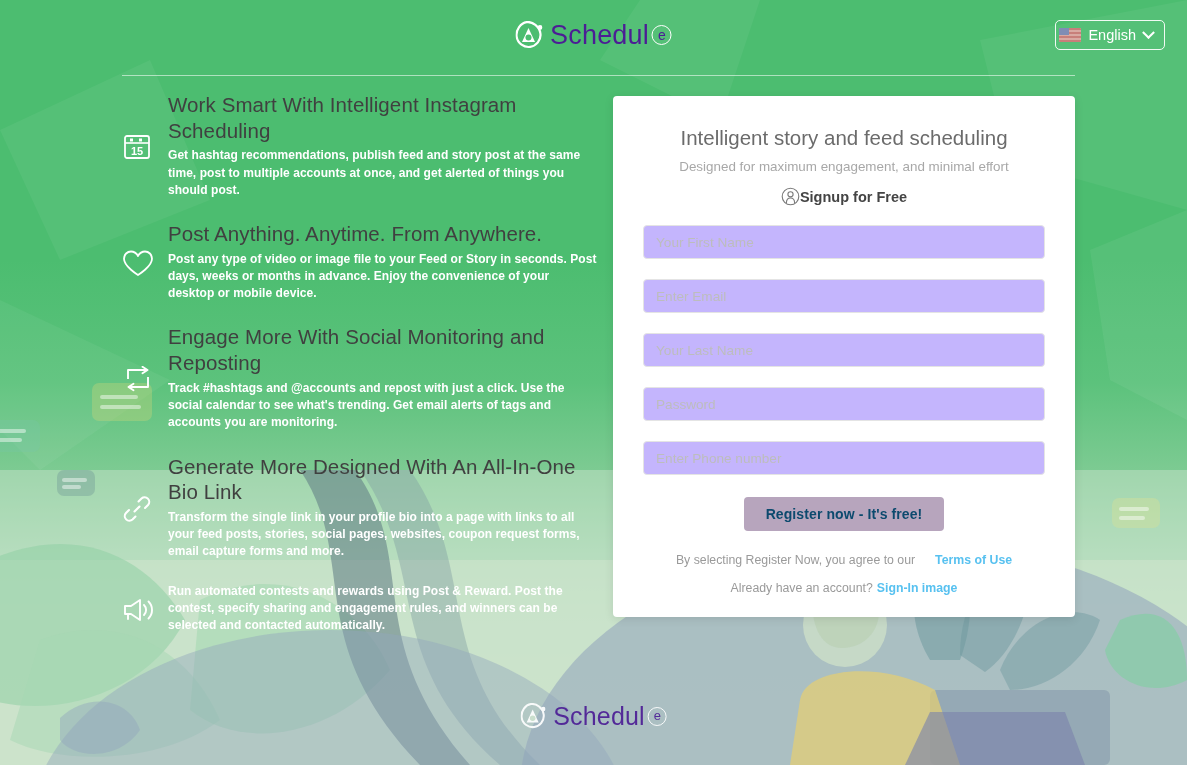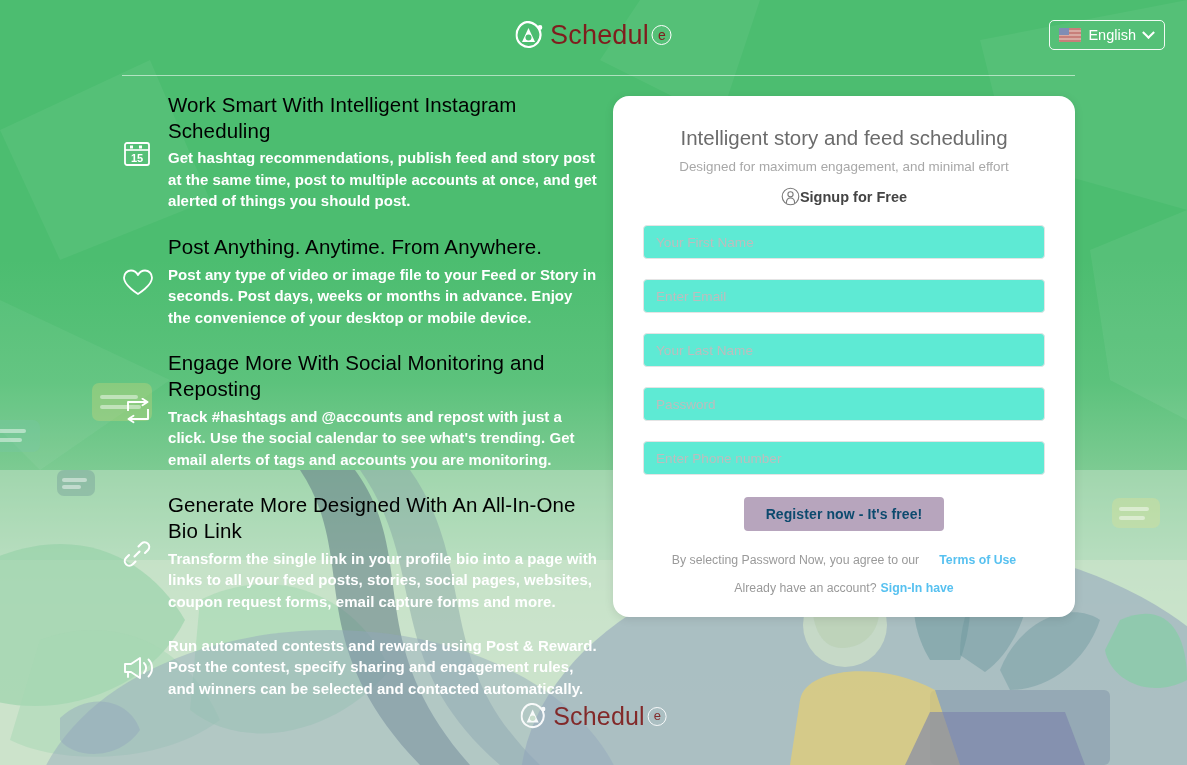--- a/index.html
+++ b/index.html
@@ -58,21 +58,21 @@
     left: 50%;
     top: 21px;
     transform: translateX(-50%);
     display: flex;
     align-items: center;
     gap: 8px;
     user-select: none;
   }
   .logo-mark { display:block; }
   .logo-text {
-    color: #7f1d1d;
+    color: #4c1d95;
     font-size: 27px;
     letter-spacing: .2px;
     font-weight: 400;
     line-height: 1;
     white-space: nowrap;
     display:flex;
     align-items:center;
     gap: 1px;
   }
   .logo-e {
@@ -88,21 +88,21 @@
     padding-bottom: 1px;
   }
 
   .lang-btn {
     position: absolute;
     right: 22px;
     top: 20px;
     display: flex;
     align-items: center;
     gap: 7px;
-    padding: 6px 11px 6px 9px;
+    padding: 6px 11px 6px 3px;
     border: 1.5px solid rgba(255,255,255,.92);
     border-radius: 5px;
     color: #fff;
     font-size: 14.5px;
     cursor: pointer;
     background: transparent;
   }
   .flag { width: 22px; height: 14px; display:block; border-radius:1px; }
   .chev {
     width: 9px; height: 9px;
@@ -136,44 +136,44 @@
   }
   .feat-icon {
     width: 46px;
     flex: 0 0 46px;
     padding-top: 3px;
     color: #fff;
   }
   .feat-icon svg { display: block; }
   .feat-body { flex: 1 1 auto; padding-right: 4px; }
   .feat-title {
-    color: #000000;
+    color: #404040;
     font-size: 20.5px;
     font-weight: 400;
     line-height: 1.25;
     margin: 0 0 4px 0;
     letter-spacing: .1px;
   }
   .feat-desc {
     color: #ffffff;
-    font-size: 15px;
+    font-size: 12px;
     font-weight: bold;
     line-height: 1.44;
     margin: 0;
     letter-spacing: .05px;
   }
 
   
   .card {
     position: absolute;
     left: 613px;
     top: 96px;
     width: 462px;
     background: #ffffff;
-    border-radius: 16px;
+    border-radius: 4px;
     box-shadow: 0 2px 10px rgba(0,0,0,.10);
     padding: 26px 30px 22px 30px;
     z-index: 16;
   }
   .card-title {
     text-align: center;
     color: #6b6b6b;
     font-size: 20.5px;
     font-weight: 400;
     margin: 4px 0 9px 0;
@@ -202,21 +202,21 @@
     display: block;
     width: 100%;
     height: 34px;
     border: 1px solid #e4e4e4;
     border-radius: 4px;
     padding: 0 12px;
     margin-bottom: 20px;
     font-size: 13.6px;
     color: #555;
     font-family: "Liberation Sans", sans-serif;
-    background: #5eead4;
+    background: #c4b5fd;
     outline: none;
   }
   .field::placeholder { color: #bdbdbd; }
   .field:last-of-type { margin-bottom: 0; }
 
   .register-wrap { text-align: center; margin-top: 22px; }
   .register-btn {
     background: #b7a5bd;
     color: #0c4a6e;
     border: none;
@@ -447,25 +447,25 @@
     <input class="field" type="text" placeholder="Enter Email" style="">
     <input class="field" type="text" placeholder="Your Last Name" style="">
     <input class="field" type="password" placeholder="Password" style="">
     <input class="field" type="text" placeholder="Enter Phone number" style="">
 
     <div class="register-wrap">
       <button class="register-btn">Register now - It's free!</button>
     </div>
 
     <p class="terms">
-      <span>By selecting Password Now, you agree to our</span><a class="link">Terms of Use</a>
+      <span>By selecting Register Now, you agree to our</span><a class="link">Terms of Use</a>
     </p>
 
     <p class="already">
-      <span>Already have an account?</span><a class="link">Sign-In have</a>
+      <span>Already have an account?</span><a class="link">Sign-In image</a>
     </p>
   </div>
 
   <div class="footer-logo">
     <span>
       <svg class="logo-mark" width="25" height="26" viewBox="0 0 27 28" aria-hidden="true">
         <path d="M13 1 C19 1 25 7 25 14 C25 21 19 26 13 26 C7 26 1 21 1 14 C1 7 7 1 13 1 Z" fill="none" stroke="#ffffff" stroke-width="2.2" transform="rotate(-8 13 14)"></path>
         <path d="M13 7 L19.5 21 L6.5 21 Z" fill="#ffffff"></path>
         <circle cx="13" cy="16.5" r="3" fill="#cbe0cd"></circle>
         <circle cx="24.5" cy="6.5" r="2.4" fill="#ffffff"></circle>

